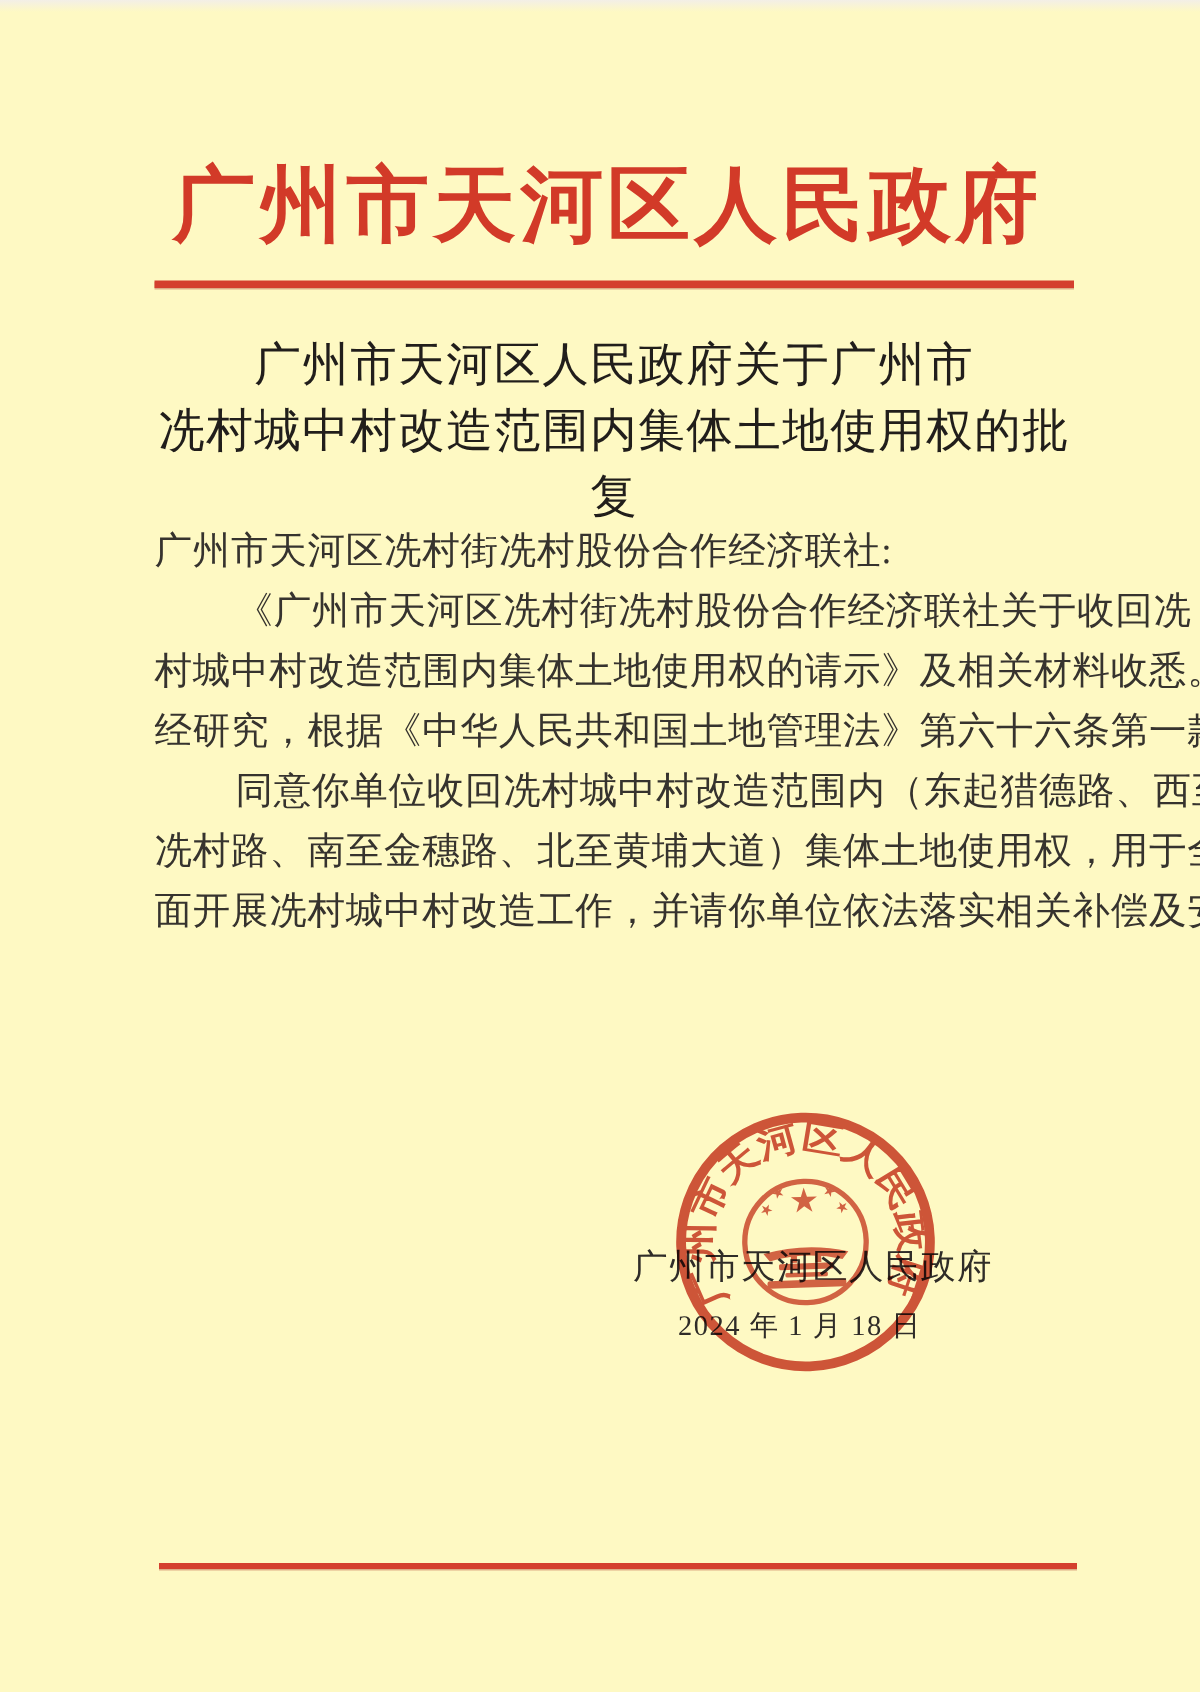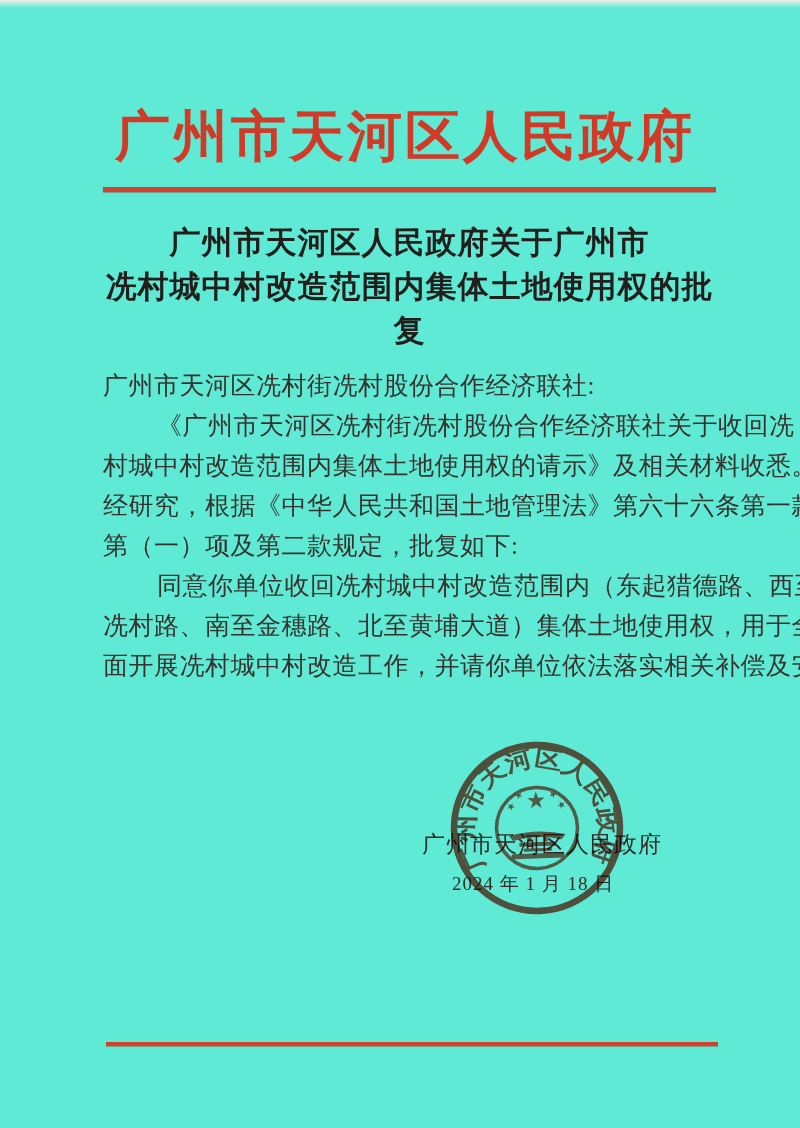--- a/index.html
+++ b/index.html
@@ -6,21 +6,21 @@
     margin: 0;
     padding: 0;
     background: #e8e6e2;
     font-family: "Liberation Serif", "DejaVu Serif", serif;
   }
   .page {
     position: relative;
     width: 800px;
     height: 1128px;
     margin: 0 auto;
-    background: #5eead4;
+    background: #fef9c3;
     overflow: hidden;
   }
   
   .page::before {
     content: "";
     position: absolute;
     left: 0; top: 0;
     width: 100%; height: 8px;
     background: linear-gradient(180deg, #f3efe7 0%, rgba(255,254,251,0) 100%);
     pointer-events: none;
@@ -48,31 +48,31 @@
   .rule.bottom-rule { left: 106px; top: 1042px; width: 612px; height: 4px; }
 
   
   .doc-title {
     position: absolute;
     left: 103px;
     top: 221px;
     width: 613px;
     text-align: center;
     font-size: 31px;
-    font-weight: bold;
+    font-weight: normal;
     color: #211e1b;
     line-height: 44px;
     letter-spacing: 1px;
   }
 
   
   .doc-body {
     position: absolute;
     left: 103px;
-    top: 366px;
+    top: 348px;
     width: 614px;
     font-size: 25px;
     line-height: 40px;
     color: #36332e;
     letter-spacing: 0.5px;
   }
   .doc-body .line { white-space: nowrap; }
   .doc-body .line.indent { padding-left: 54px; }
 
   
@@ -119,21 +119,20 @@
   <div class="doc-title">
     <div>广州市天河区人民政府关于广州市</div>
     <div>冼村城中村改造范围内集体土地使用权的批复</div>
   </div>
 
   <div class="doc-body">
     <div class="line">广州市天河区冼村街冼村股份合作经济联社:</div>
     <div class="line indent">《广州市天河区冼村街冼村股份合作经济联社关于收回冼</div>
     <div class="line">村城中村改造范围内集体土地使用权的请示》及相关材料收悉。</div>
     <div class="line">经研究，根据《中华人民共和国土地管理法》第六十六条第一款</div>
-    <div class="line">第（一）项及第二款规定，批复如下:</div>
     <div class="line indent">同意你单位收回冼村城中村改造范围内（东起猎德路、西至</div>
     <div class="line">冼村路、南至金穗路、北至黄埔大道）集体土地使用权，用于全</div>
     <div class="line">面开展冼村城中村改造工作，并请你单位依法落实相关补偿及安</div>
   </div>
 
   <div class="signature-org">广州市天河区人民政府</div>
   <div class="signature-date">2024 年 1 月 18 日</div>
 
   <svg class="seal" viewBox="0 0 176 176" xmlns="http://www.w3.org/2000/svg">
     <defs>

